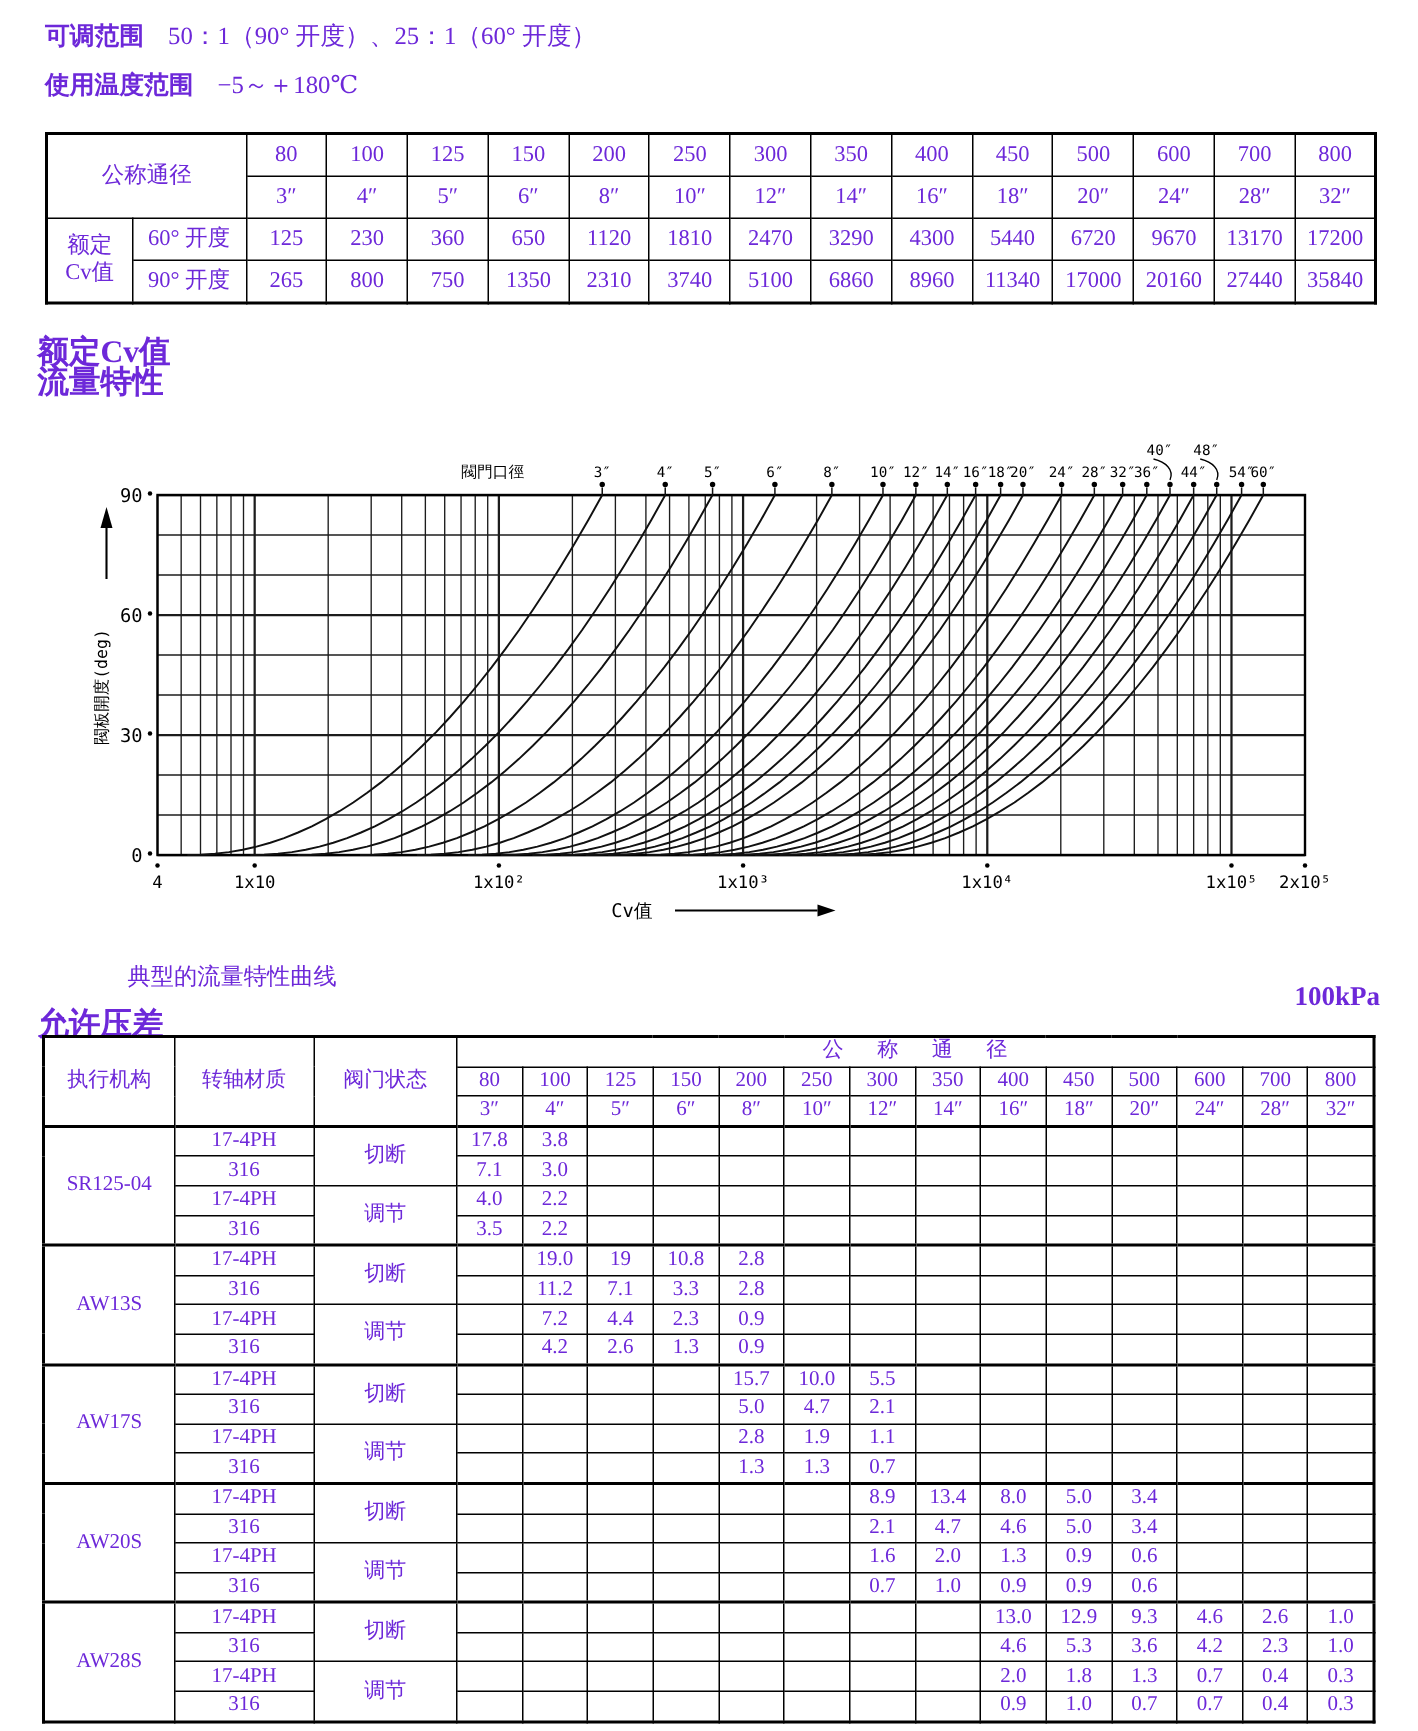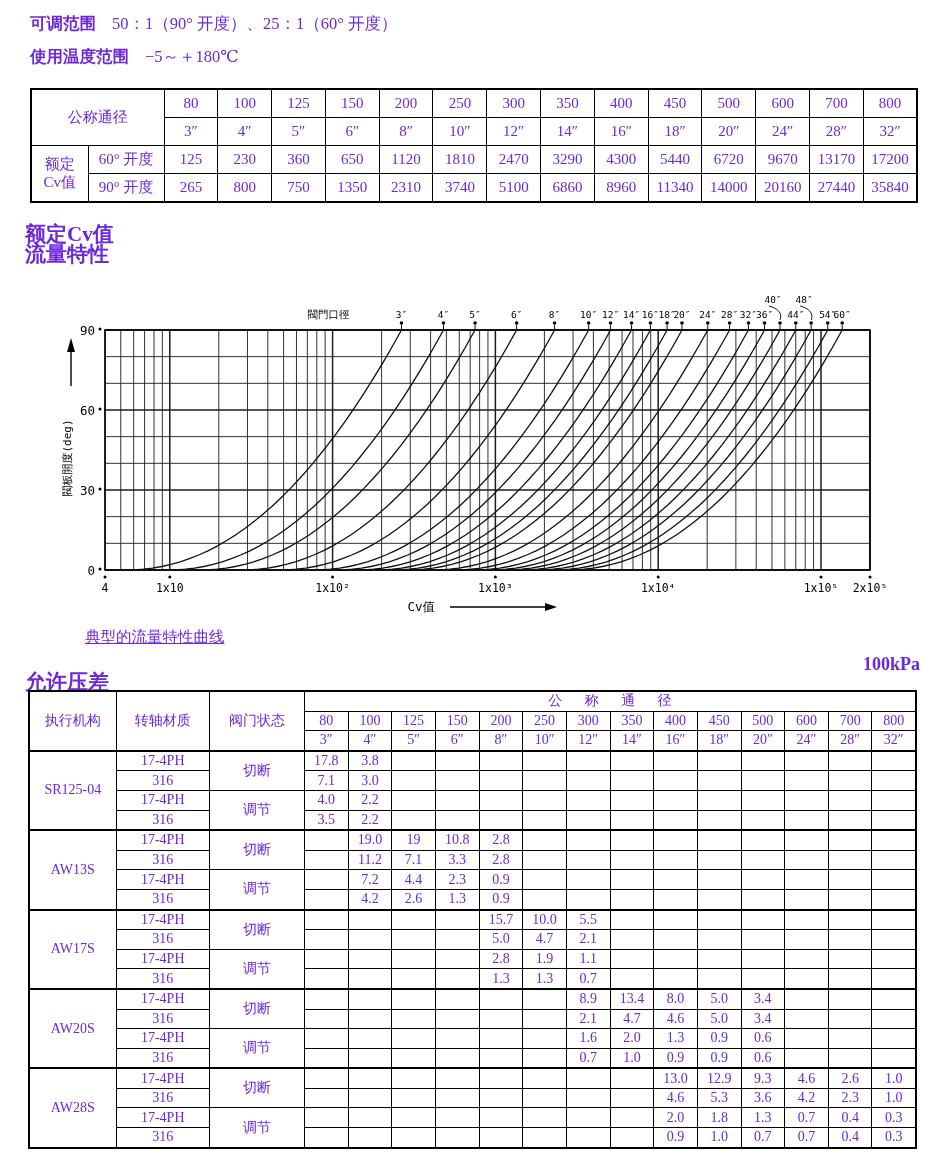--- a/index.html
+++ b/index.html
@@ -4,21 +4,21 @@
 <style>
   html,body{margin:0;padding:0;background:#fff;}
   .page{position:relative;width:945px;height:1154px;background:#fff;overflow:hidden;
         font-family:"Liberation Serif","DejaVu Serif",serif;color:#6d28d9;}
   .intro-line{position:absolute;left:30px;font-size:16.5px;white-space:nowrap;}
   .l1{top:13px}.l2{top:46px}
   .b{font-weight:bold;margin-right:16px;}
   .h{position:absolute;left:25px;font-weight:bold;font-size:21px;}
   .hcv{top:220px}.hflow{top:240px}.hdp{top:668px}
   .unit{position:absolute;right:25px;top:654px;font-weight:bold;font-size:18px;}
-  .caption{position:absolute;left:85px;top:627px;font-size:15.5px;text-decoration:underline;}
+  .caption{position:absolute;left:85px;top:641px;font-size:15.5px;}
   #flow-chart{position:absolute;left:55px;top:288px;}
   table.tbl{position:absolute;border-collapse:collapse;table-layout:fixed;background:#fff;border:2px solid #000;}
   .tbl td,.tbl th{border:1px solid #000;text-align:center;vertical-align:middle;padding:0;
       font-weight:normal;white-space:nowrap;overflow:hidden;line-height:1.15;}
   .t1{left:30px;top:88px;width:886px;font-size:15px;}
   .t1 td{height:27px;}
   .t2{left:28px;top:690px;width:889px;font-size:14px;}
   .t2 td,.t2 th{height:18.6px;}
   .t2 thead th{font-weight:normal;}
   .t2 .spanhdr{letter-spacing:1.6em;text-indent:1.6em;}
@@ -113,21 +113,21 @@
           <td>265</td>
           <td>800</td>
           <td>750</td>
           <td>1350</td>
           <td>2310</td>
           <td>3740</td>
           <td>5100</td>
           <td>6860</td>
           <td>8960</td>
           <td>11340</td>
-          <td>14000</td>
+          <td>17000</td>
           <td>20160</td>
           <td>27440</td>
           <td>35840</td>
         </tr>
       </tbody>
     </table>
 
   <div class="h hcv">额定Cv值</div>
   <div class="h hflow">流量特性</div>
 

